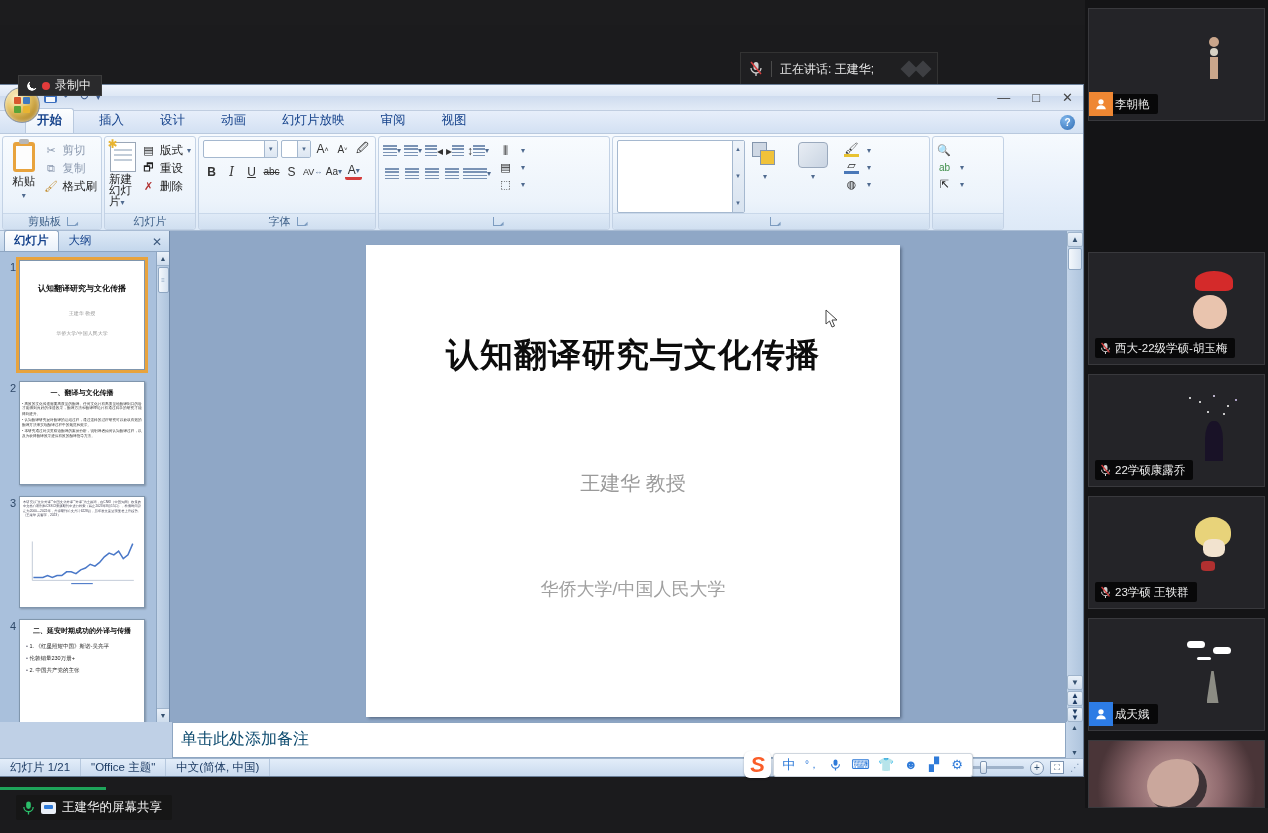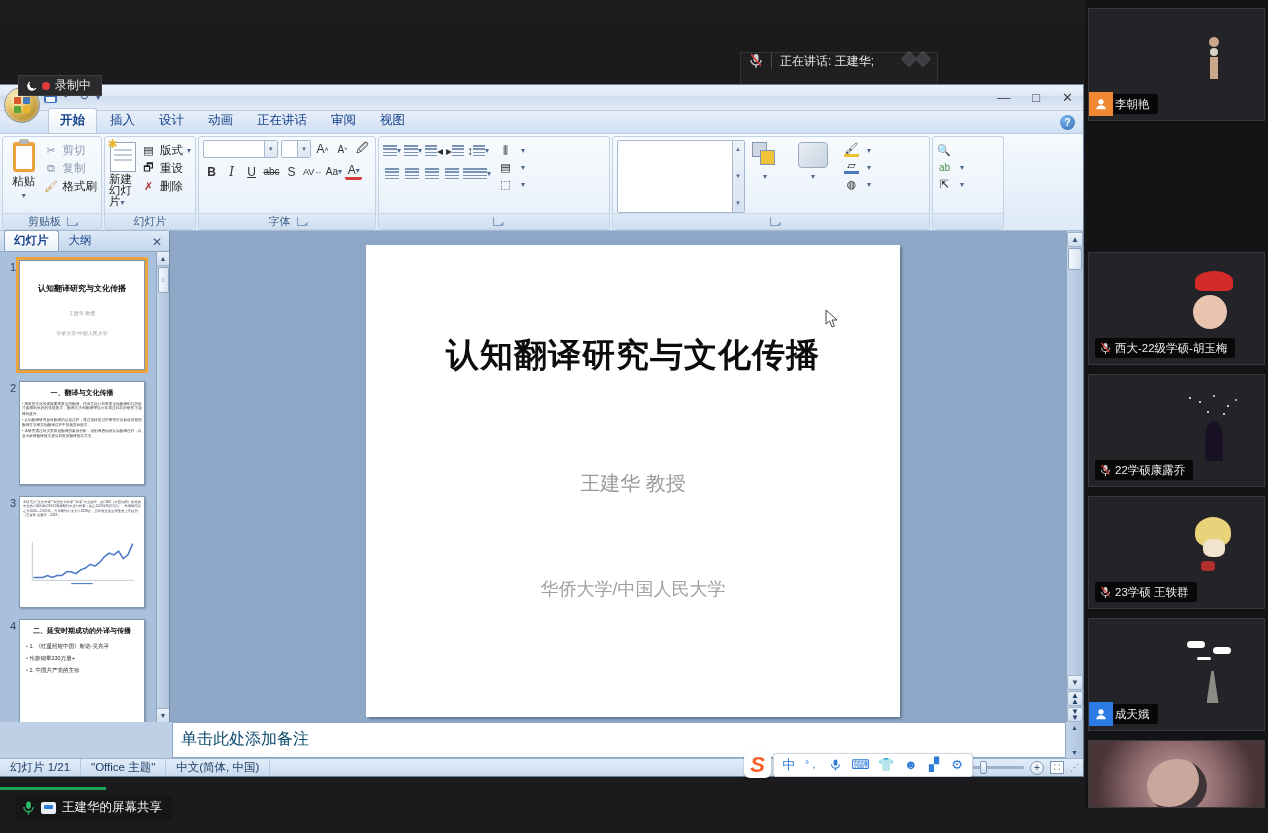--- a/index.html
+++ b/index.html
@@ -13,21 +13,21 @@
   .tm-title { font-size:13px; color:#2b2b2b; }
   .tm-controls { position:absolute; right:6px; top:0; height:25px; display:flex; align-items:center; gap:16px; color:#555; }
   .tm-controls .wbtn { width:18px; height:18px; display:flex; align-items:center; justify-content:center; font-size:14px; cursor:default; }
   .restore-glyph { width:9px; height:9px; border:1.4px solid #555; position:relative; }
   .restore-glyph:before { content:""; position:absolute; left:2px; top:-4px; width:9px; height:9px; border:1.4px solid #555; border-bottom:none; border-left:none; }
 
   
   .stage { position:absolute; left:0; top:25px; width:1268px; height:808px; background:#1b1b1d; }
 
   .toast { position:absolute; left:740px; top:27px; width:198px; height:34px; background:#1f1f21;
-    border:1px solid #333; display:flex; align-items:flex-start; padding:0 8px; gap:8px; }
+    border:1px solid #333; display:flex; align-items:center; padding:0 8px; gap:8px; }
   .toast-text { color:#e8e8e8; font-size:12px; white-space:nowrap; }
   .toast-sep { width:1px; height:16px; background:#4a4a4a; }
   .toast-logo { margin-left:auto; display:flex; gap:2px; opacity:.25; }
   .toast-logo i { width:12px; height:12px; background:#9aa0a8; transform:rotate(45deg); display:block; }
 
   .rec-badge { position:absolute; left:18px; top:50px; height:21px; background:#2a2a2c; color:#e6e6e6;
     font-size:12px; display:flex; align-items:center; gap:5px; padding:0 10px 0 8px; border:1px solid #3c3c3c; z-index:30; }
   .rec-dot { width:8px; height:8px; border-radius:50%; background:#e23b3b; }
   .rec-moon { width:10px; height:10px; border-radius:50%; background:#fff;
     -webkit-mask:radial-gradient(circle at 70% 30%, transparent 45%, #000 47%); mask:radial-gradient(circle at 70% 30%, transparent 45%, #000 47%); }
@@ -57,21 +57,21 @@
   .orb-grid { width:16px; height:16px; display:grid; grid-template-columns:7px 7px; grid-template-rows:7px 7px; gap:2px; }
   .orb-grid i { border-radius:1px; display:block; }
   .qat { position:absolute; left:44px; top:4px; display:flex; align-items:center; gap:6px; }
   .qat .qbtn { font-size:12px; color:#3c5a8c; }
   .disk { width:13px; height:13px; background:#3a6ebf; border-radius:2px; position:relative; }
   .disk:before { content:""; position:absolute; left:3px; top:0; width:7px; height:5px; background:#dce6f4; }
   .disk:after { content:""; position:absolute; left:2px; bottom:1px; width:9px; height:5px; background:#f4f7fb; }
 
   
   .tabstrip { position:relative; height:23px; background:linear-gradient(#e7eefa,#d3e1f3);
-    display:flex; align-items:flex-end; padding-left:48px; gap:2px; border-bottom:1px solid #b9c9de; }
+    display:flex; align-items:flex-end; padding-left:25px; gap:14px; border-bottom:1px solid #b9c9de; }
   .rtab { font-size:12.5px; color:#15428b; padding:3px 11px 4px; border-radius:3px 3px 0 0; }
   .rtab.active { background:linear-gradient(#fdfeff,#eaf1fa); border:1px solid #b9c9de; border-bottom:none; color:#15428b; font-weight:bold; }
   .help-ic { position:absolute; right:8px; bottom:3px; width:15px; height:15px; border-radius:50%;
     background:radial-gradient(circle at 35% 30%,#7fb6ec,#2f6cb3); color:#fff; font-size:10px; font-weight:bold;
     display:flex; align-items:center; justify-content:center; }
 
   
   .ribbon { height:97px; background:linear-gradient(#f6fafe 0%,#e9f1fb 55%,#dde9f7 100%);
     display:flex; align-items:stretch; padding:2px 2px 0; gap:2px; border-bottom:1px solid #a9bcd4; }
   .grp { position:relative; border:1px solid #c3d2e5; border-radius:3px; display:flex; flex-direction:column;
@@ -282,21 +282,21 @@
           <span>□</span>
           <span>✕</span>
         </div>
       </div>
 
       <div class="tabstrip">
         <span class="rtab active">开始</span>
         <span class="rtab">插入</span>
         <span class="rtab">设计</span>
         <span class="rtab">动画</span>
-        <span class="rtab">正在讲话</span>
+        <span class="rtab">幻灯片放映</span>
         <span class="rtab">审阅</span>
         <span class="rtab">视图</span>
         <span class="help-ic">?</span>
       </div>
 
       <div class="ribbon">
 
         <div class="grp" style="width:100px">
           <div class="grp-body">
             <div class="bigbtn">

